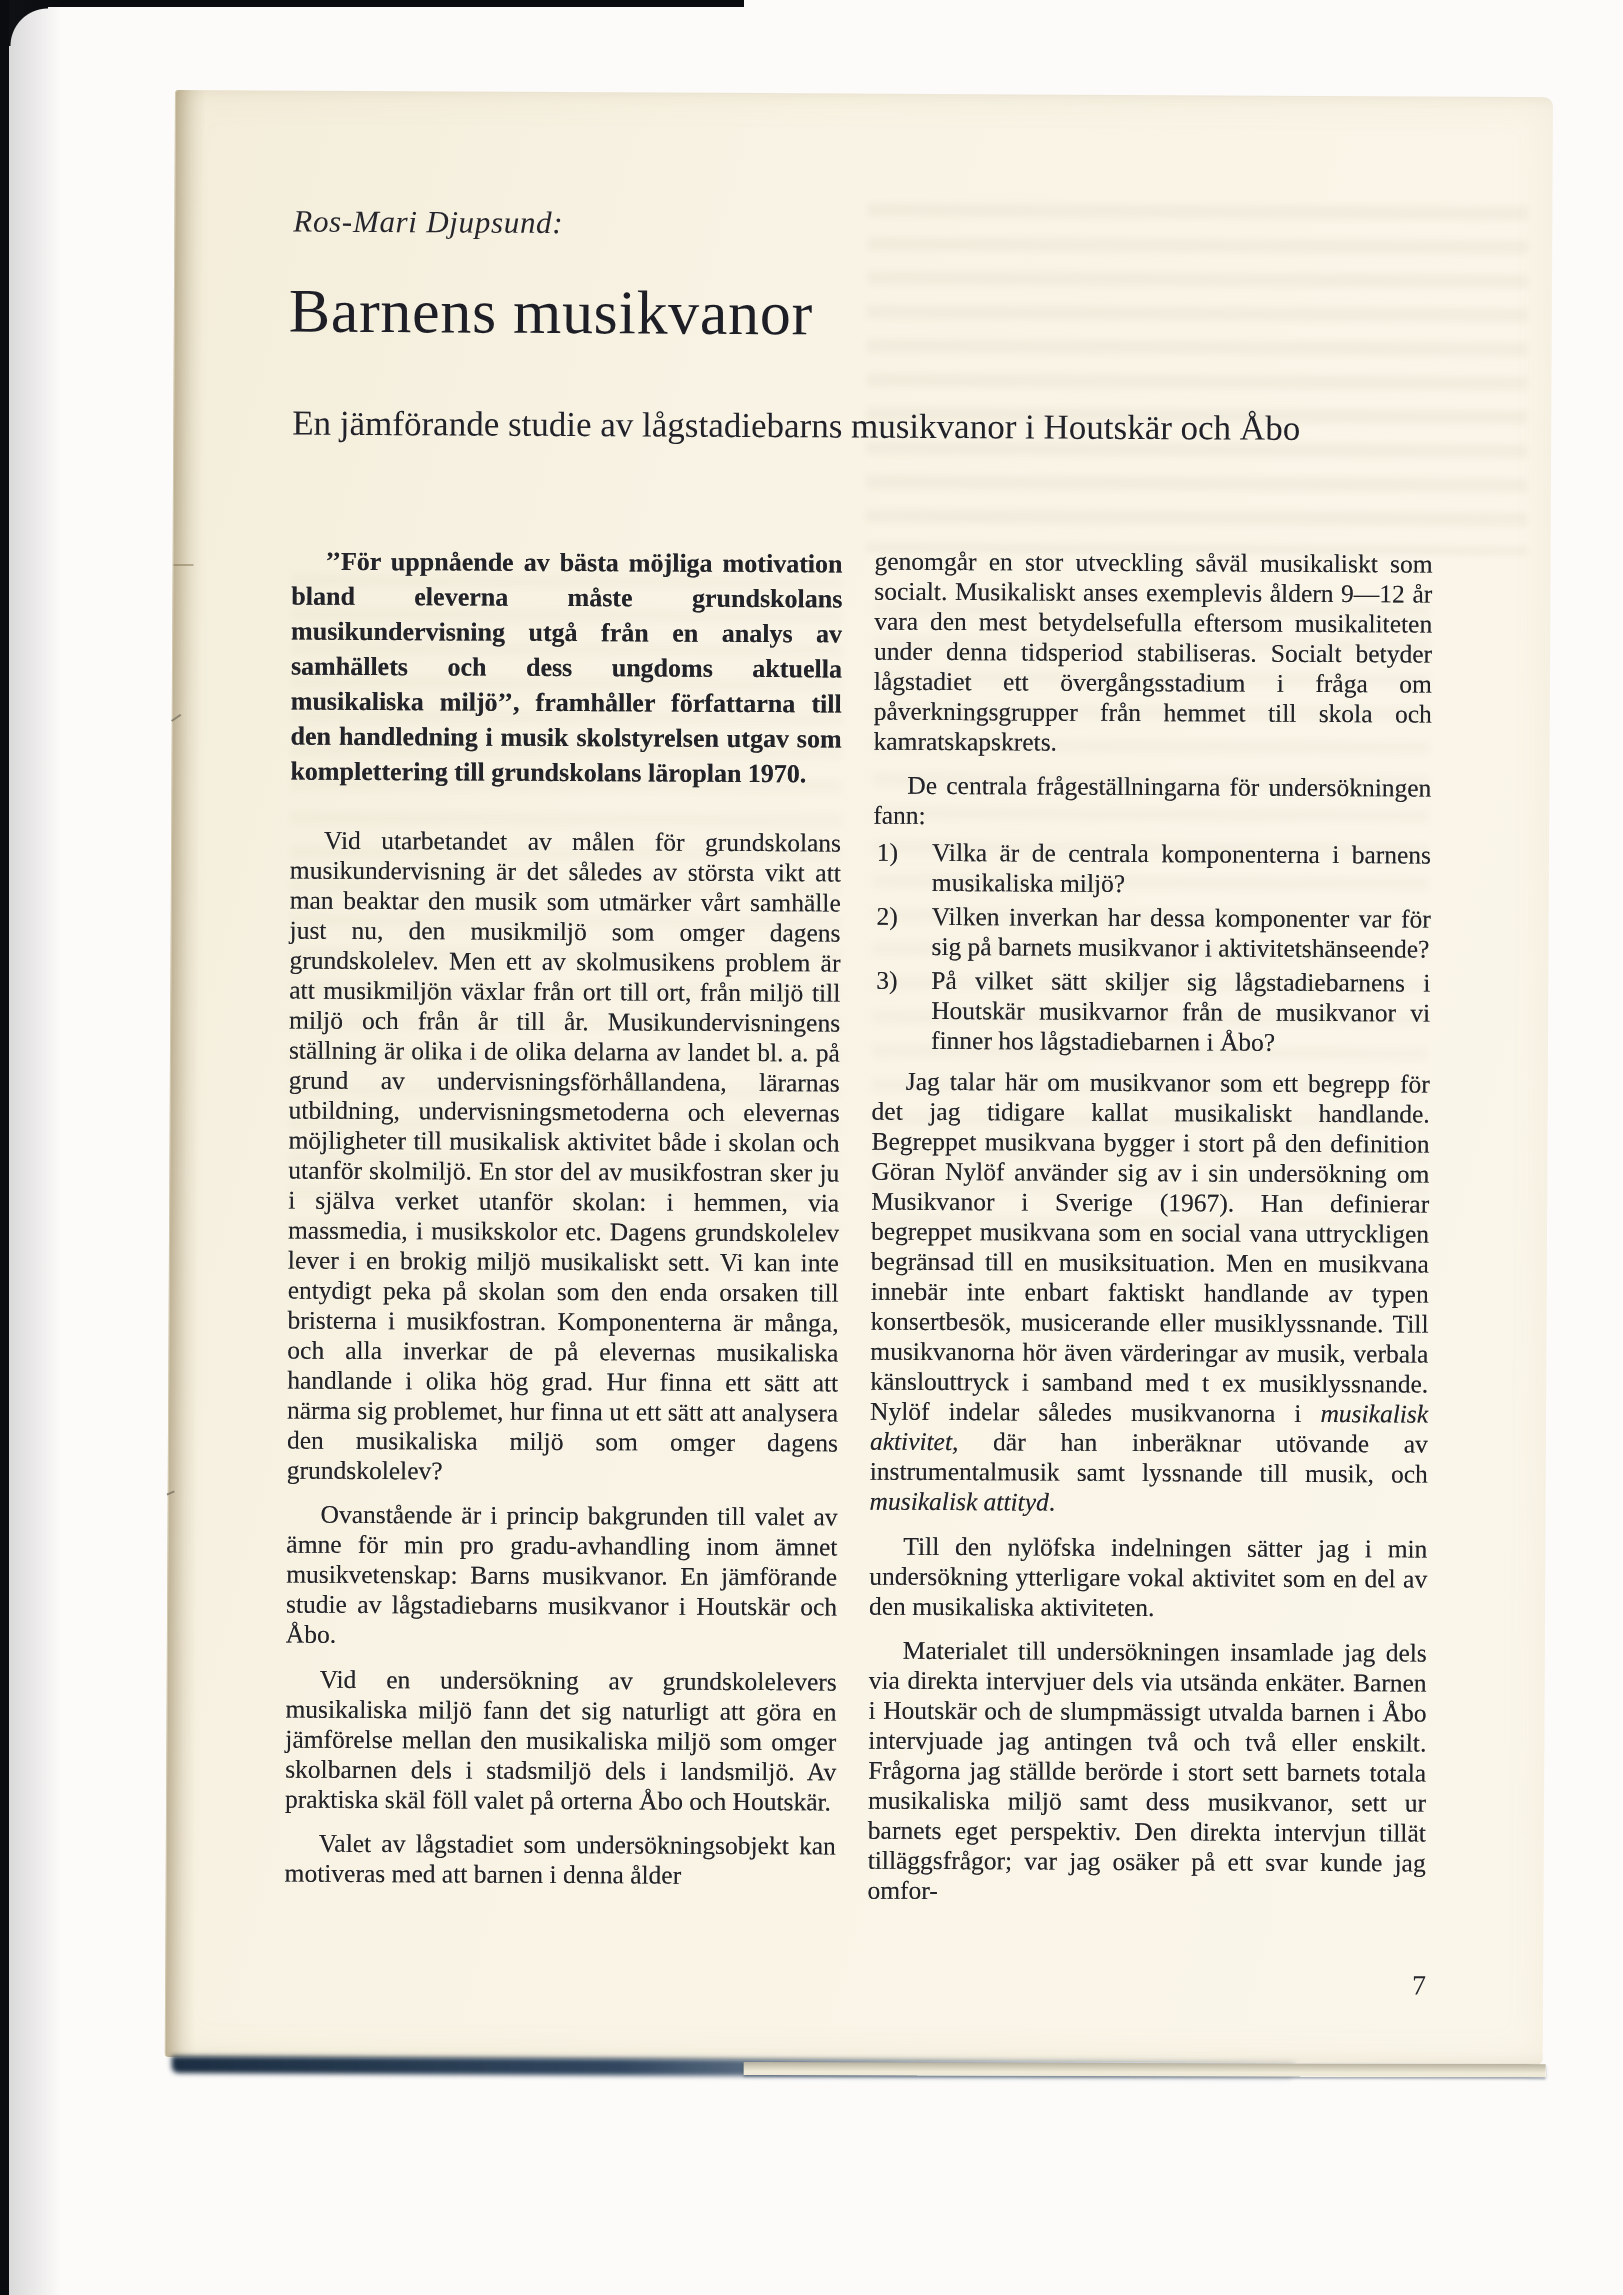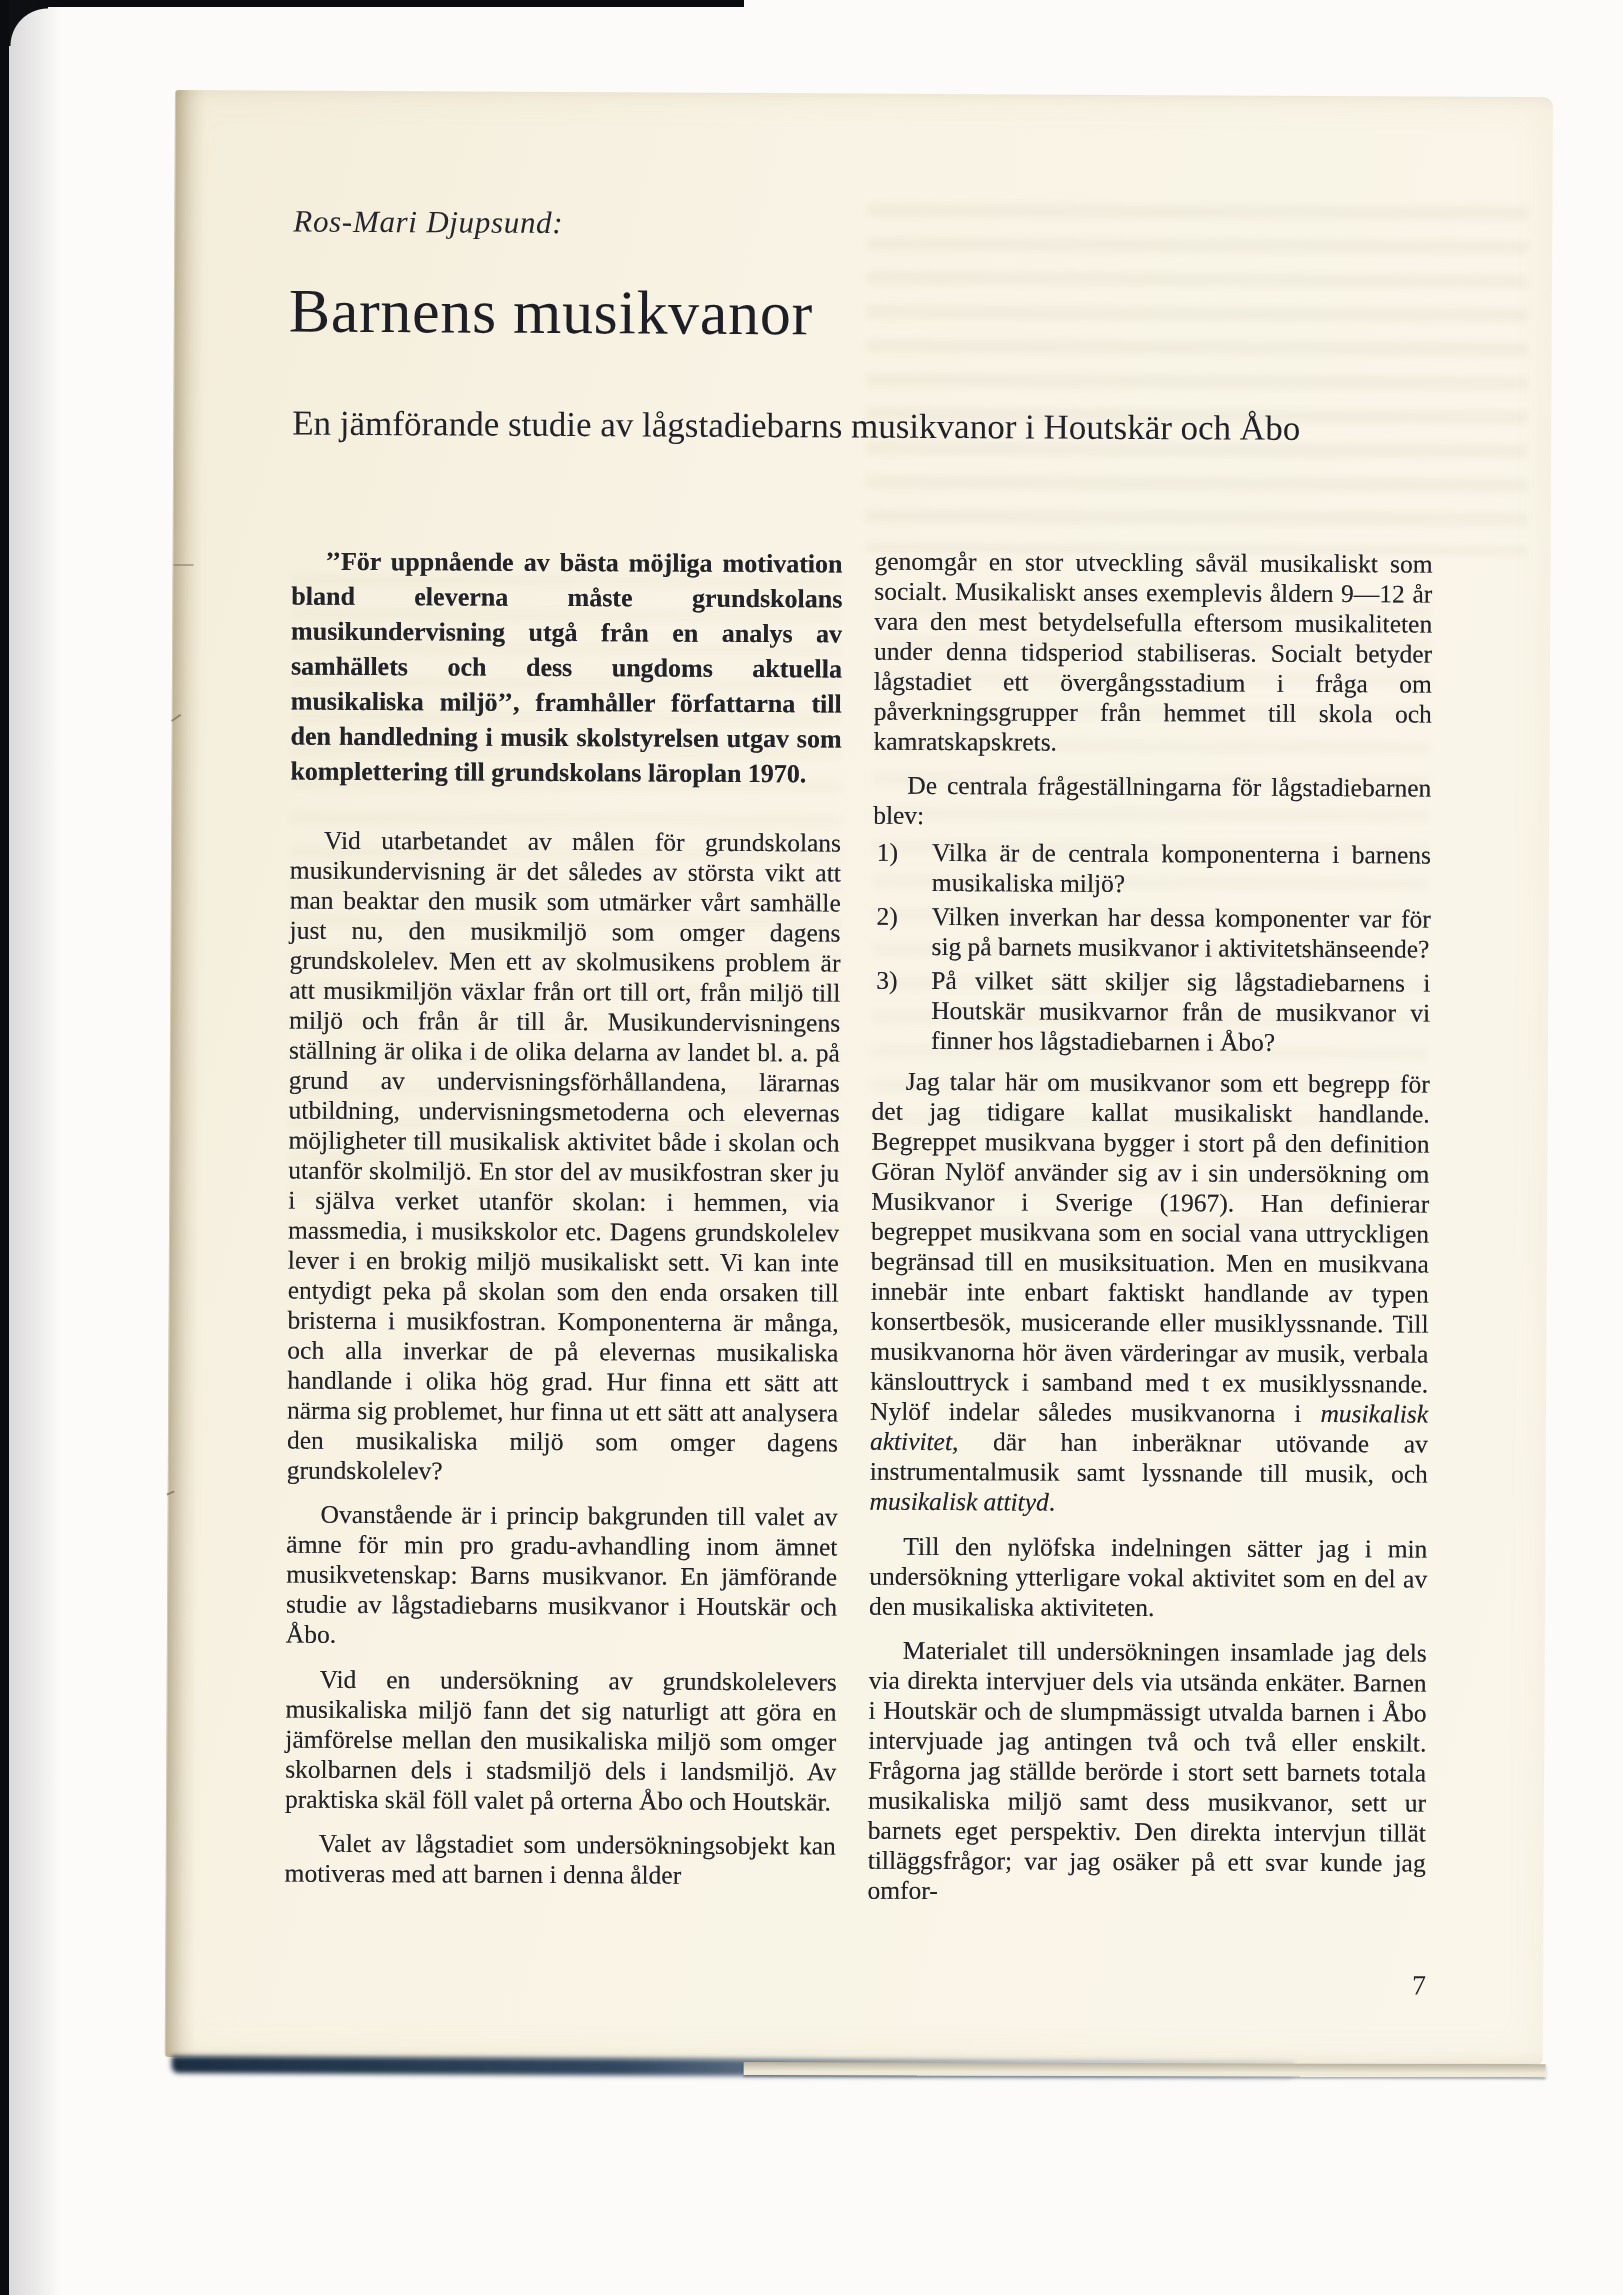--- a/index.html
+++ b/index.html
@@ -92,21 +92,21 @@
 
   <div class="col col-left">
       <p class="lead"><span>’’För uppnående av bästa möjliga motivation bland eleverna måste grundskolans musikundervisning utgå från en analys av samhällets och dess ungdoms aktuella musikaliska miljö’’, framhåller författarna till den handledning i musik skolstyrelsen utgav som komplettering till grundskolans läroplan 1970.</span></p>
       <p class="ind"><span>Vid utarbetandet av målen för grundskolans musikundervisning är det således av största vikt att man beaktar den musik som utmärker vårt samhälle just nu, den musikmiljö som omger dagens grundskolelev. Men ett av skolmusikens problem är att musikmiljön växlar från ort till ort, från miljö till miljö och från år till år. Musikundervisningens ställning är olika i de olika delarna av landet bl. a. på grund av undervisningsförhållandena, lärarnas utbildning, undervisningsmetoderna och elevernas möjligheter till musikalisk aktivitet både i skolan och utanför skolmiljö. En stor del av musikfostran sker ju i själva verket utanför skolan: i hemmen, via massmedia, i musikskolor etc. Dagens grundskolelev lever i en brokig miljö musikaliskt sett. Vi kan inte entydigt peka på skolan som den enda orsaken till bristerna i musikfostran. Komponenterna är många, och alla inverkar de på elevernas musikaliska handlande i olika hög grad. Hur finna ett sätt att närma sig problemet, hur finna ut ett sätt att analysera den musikaliska miljö som omger dagens grundskolelev?</span></p>
       <p class="ind"><span>Ovanstående är i princip bakgrunden till valet av ämne för min pro gradu-avhandling inom ämnet musikvetenskap: Barns musikvanor. En jämförande studie av lågstadiebarns musikvanor i Houtskär och Åbo.</span></p>
       <p class="ind"><span>Vid en undersökning av grundskolelevers musikaliska miljö fann det sig naturligt att göra en jämförelse mellan den musikaliska miljö som omger skolbarnen dels i stadsmiljö dels i landsmiljö. Av praktiska skäl föll valet på orterna Åbo och Houtskär.</span></p>
       <p class="ind"><span>Valet av lågstadiet som undersökningsobjekt kan motiveras med att barnen i denna ålder</span></p>
     </div>
   <div class="col col-right">
       <p class="noind"><span>genomgår en stor utveckling såväl musikaliskt som socialt. Musikaliskt anses exemplevis åldern 9—12 år vara den mest betydelsefulla eftersom musikaliteten under denna tidsperiod stabiliseras. Socialt betyder lågstadiet ett övergångsstadium i fråga om påverkningsgrupper från hemmet till skola och kamratskapskrets.</span></p>
-      <p class="ind intro"><span>De centrala frågeställningarna för lågstadiebarnen blev:</span></p>
+      <p class="ind intro"><span>De centrala frågeställningarna för undersökningen fann:</span></p>
       <p class="list"><span class="num">1)</span><span>Vilka är de centrala komponenterna i barnens musikaliska miljö?</span></p>
       <p class="list"><span class="num">2)</span><span>Vilken inverkan har dessa komponenter var för sig på barnets musikvanor i aktivitetshänseende?</span></p>
       <p class="list"><span class="num">3)</span><span>På vilket sätt skiljer sig lågstadiebarnens i Houtskär musikvarnor från de musikvanor vi finner hos lågstadiebarnen i Åbo?</span></p>
       <p class="ind afterlist"><span>Jag talar här om musikvanor som ett begrepp för det jag tidigare kallat musikaliskt handlande. Begreppet musikvana bygger i stort på den definition Göran Nylöf använder sig av i sin undersökning om Musikvanor i Sverige (1967). Han definierar begreppet musikvana som en social vana uttryckligen begränsad till en musiksituation. Men en musikvana innebär inte enbart faktiskt handlande av typen konsertbesök, musicerande eller musiklyssnande. Till musikvanorna hör även värderingar av musik, verbala känslouttryck i samband med t ex musiklyssnande. Nylöf indelar således musikvanorna i </span><i>musikalisk aktivitet,</i><span> där han inberäknar utövande av instrumentalmusik samt lyssnande till musik, och </span><i>musikalisk attityd</i><span>.</span></p>
       <p class="ind"><span>Till den nylöfska indelningen sätter jag i min undersökning ytterligare vokal aktivitet som en del av den musikaliska aktiviteten.</span></p>
       <p class="ind"><span>Materialet till undersökningen insamlade jag dels via direkta intervjuer dels via utsända enkäter. Barnen i Houtskär och de slumpmässigt utvalda barnen i Åbo intervjuade jag antingen två och två eller enskilt. Frågorna jag ställde berörde i stort sett barnets totala musikaliska miljö samt dess musikvanor, sett ur barnets eget perspektiv. Den direkta intervjun tillät tilläggsfrågor; var jag osäker på ett svar kunde jag omfor-</span></p>
     </div>
 
   <div class="page-number">7</div>
 

